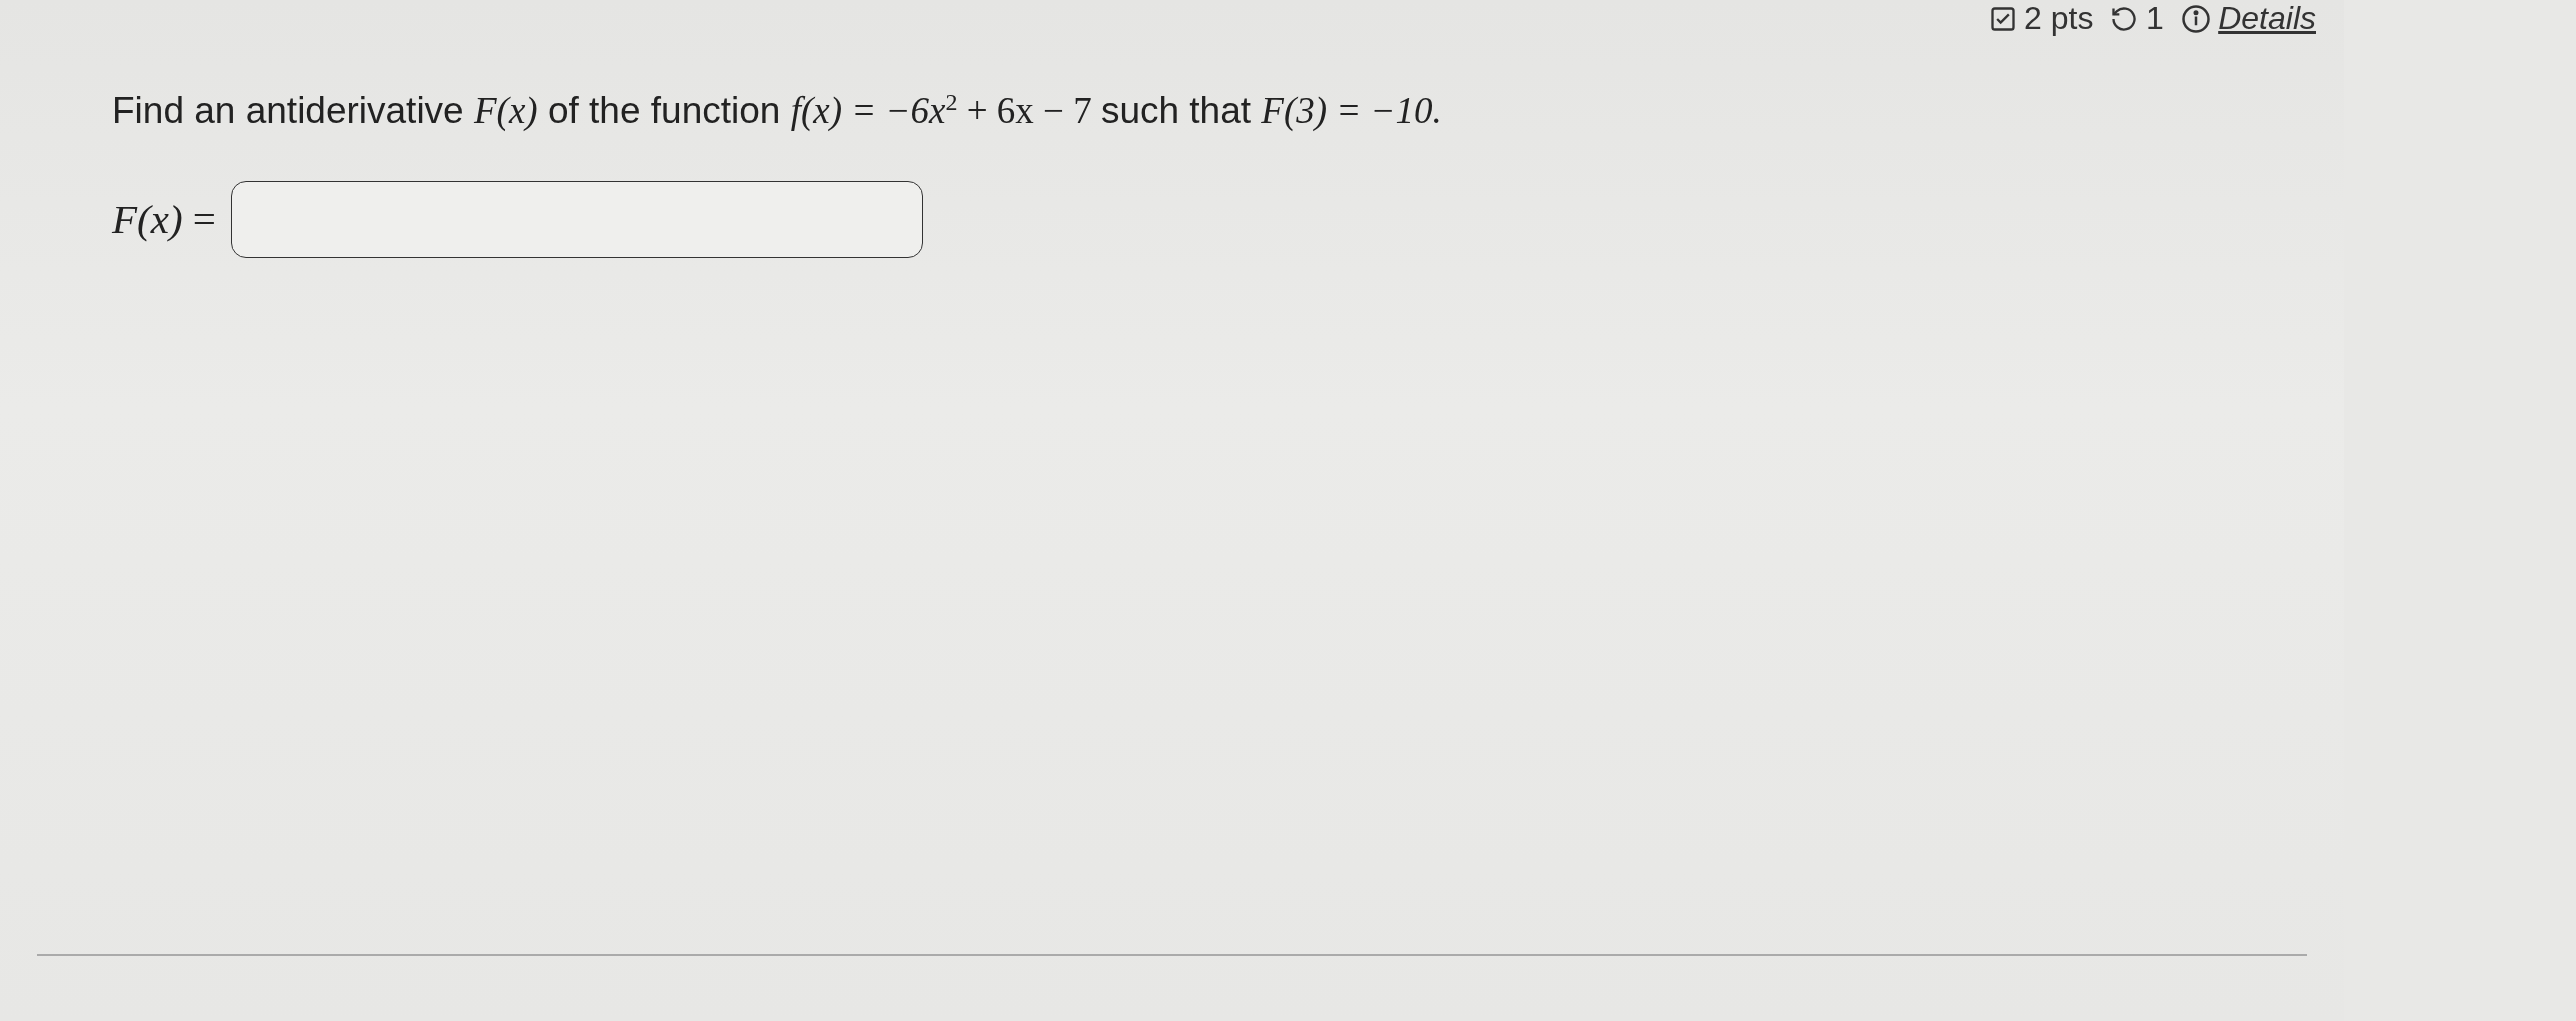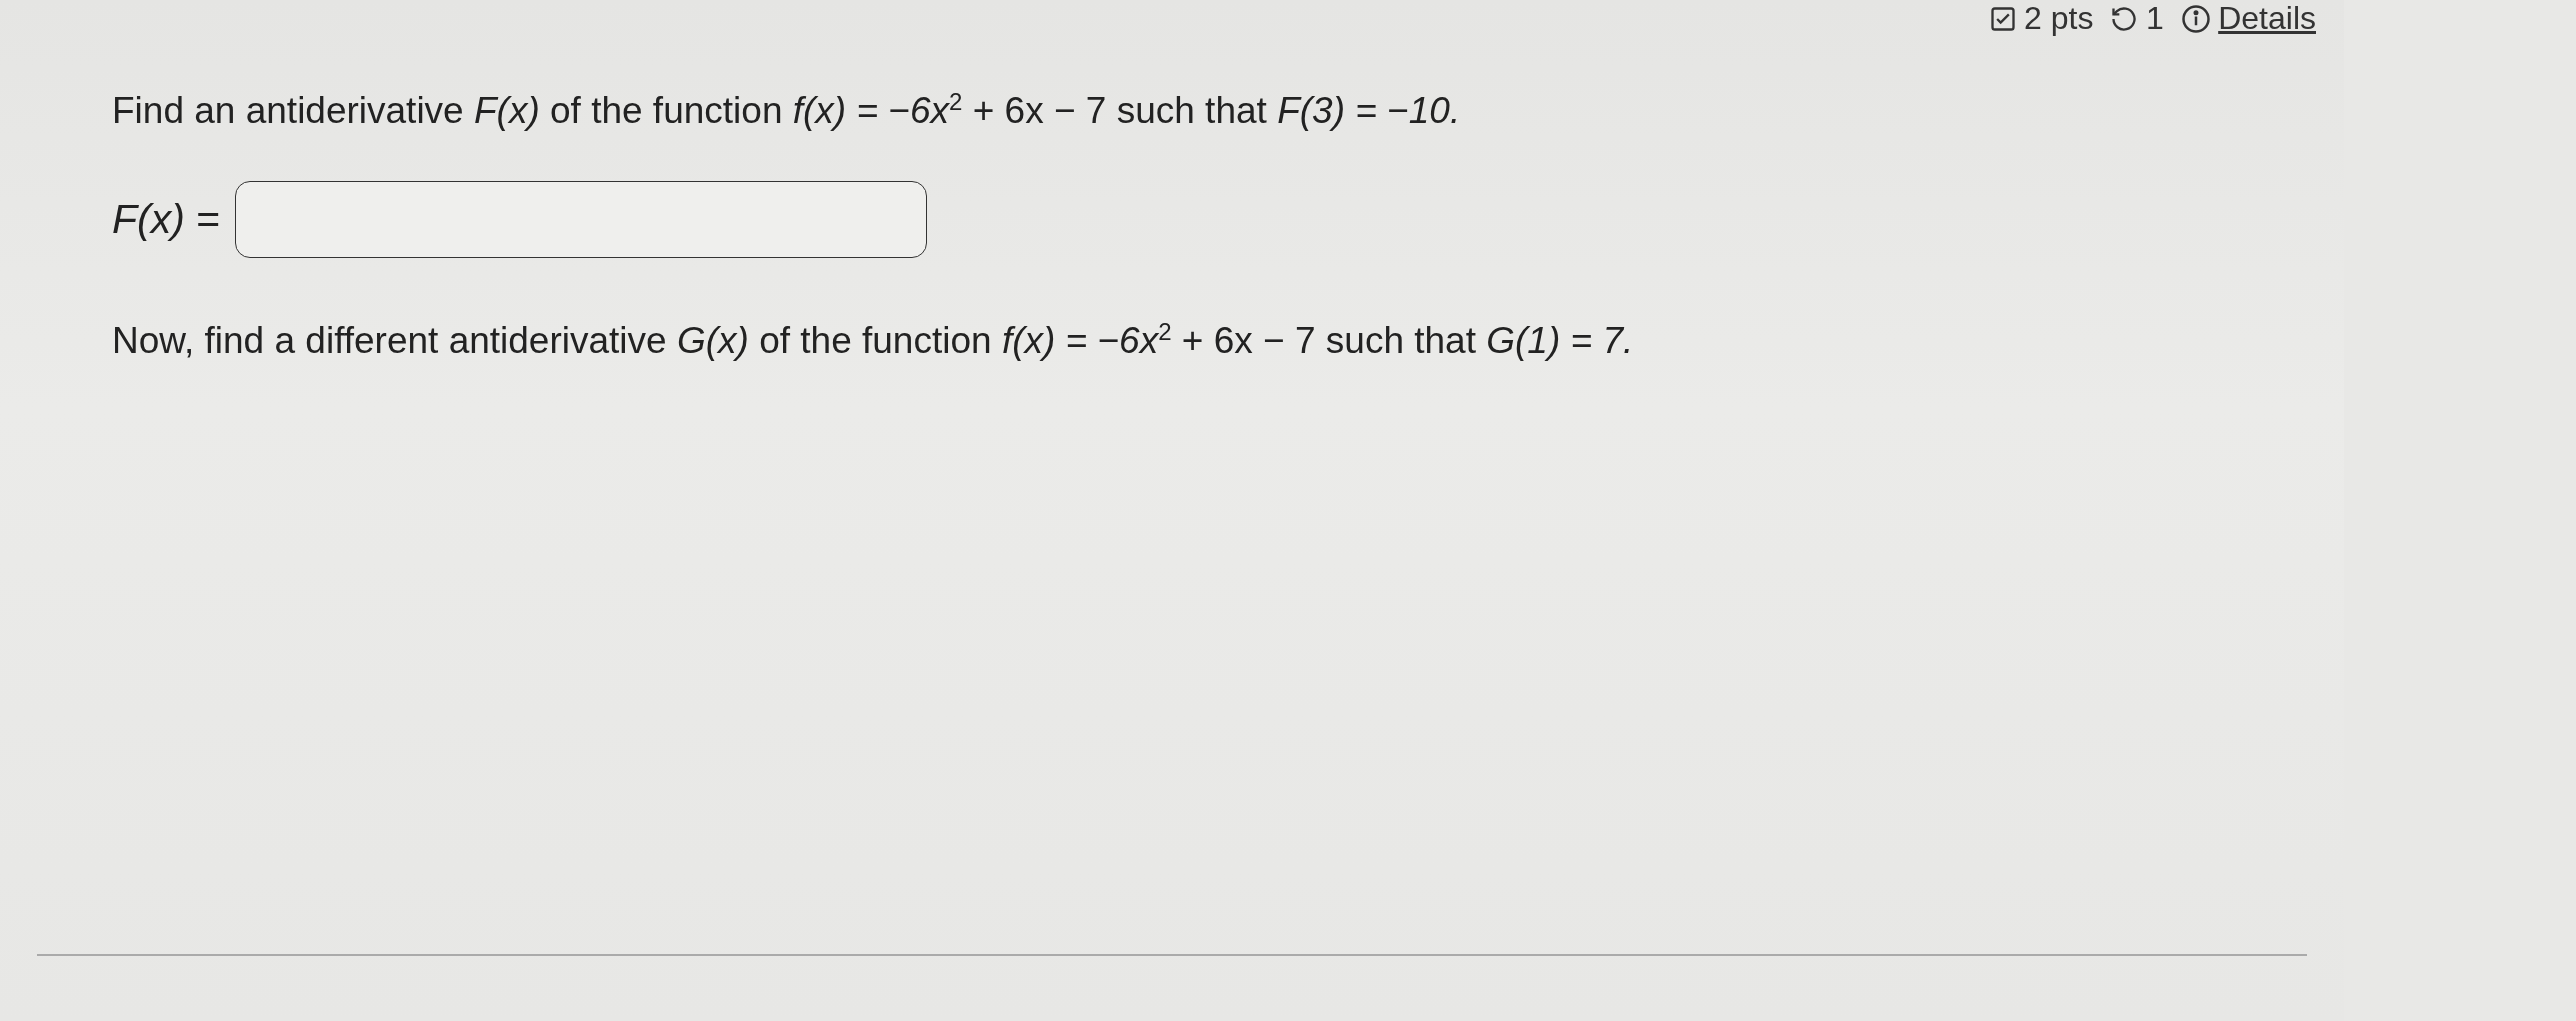--- a/index.html
+++ b/index.html
@@ -20,29 +20,29 @@
     position: absolute;
     top: 0; right: 28px;
     display: flex;
     align-items: center;
     gap: 17px;
     font-size: 32px;
     color: #333;
   }
   .hdr-item { display: flex; align-items: center; gap: 7.5px; }
   .checkbox-icon svg, .retry-icon svg, .info-icon svg { display: block; }
-  .details-link { text-decoration: underline; color: #333; cursor: pointer; }
+  .details-link { text-decoration: underline; color: #333; cursor: pointer; font-style: italic; }
   .content {
     padding: 75px 112px 37px 112px;
     font-size: 37px;
     line-height: 1.45;
     color: #222;
   }
   .row { margin-bottom: 43px; }
-  .math { font-family: Liberation Sans, sans-serif; text-align: center; }
+  .math { font-family: Liberation Serif, serif; text-align: center; }
   .mi { font-style: italic; }
   sup { font-size: 0.65em; vertical-align: super; }
   .eq-row {
     display: flex;
     align-items: center;
     gap: 15px;
     margin-bottom: 56px;
     font-size: 41px;
   }
   .answer-input {
@@ -113,30 +113,20 @@
     </div>
 
     <div class="eq-row">
       <span class="math">
         <span class="mi">F(x)</span><span> =</span>
       </span>
       <input type="text" class="answer-input" style="">
     </div>
 
 
-    <div class="row">
-      <span>Now, find a different antiderivative </span>
-      <span class="math"><span class="mi">G(x)</span></span>
-      <span> of the function </span>
-      <span class="math">
-        <span class="mi">f(x) = −6x</span><sup>2</sup><span> + 6x − 7</span>
-      </span>
-      <span> such that </span>
-      <span class="math"><span class="mi">G(1) = 7.</span></span>
-    </div>
 
 
   </div>
 
   <div class="divider"></div>
 
 </div>
 
 
 </body></html>

